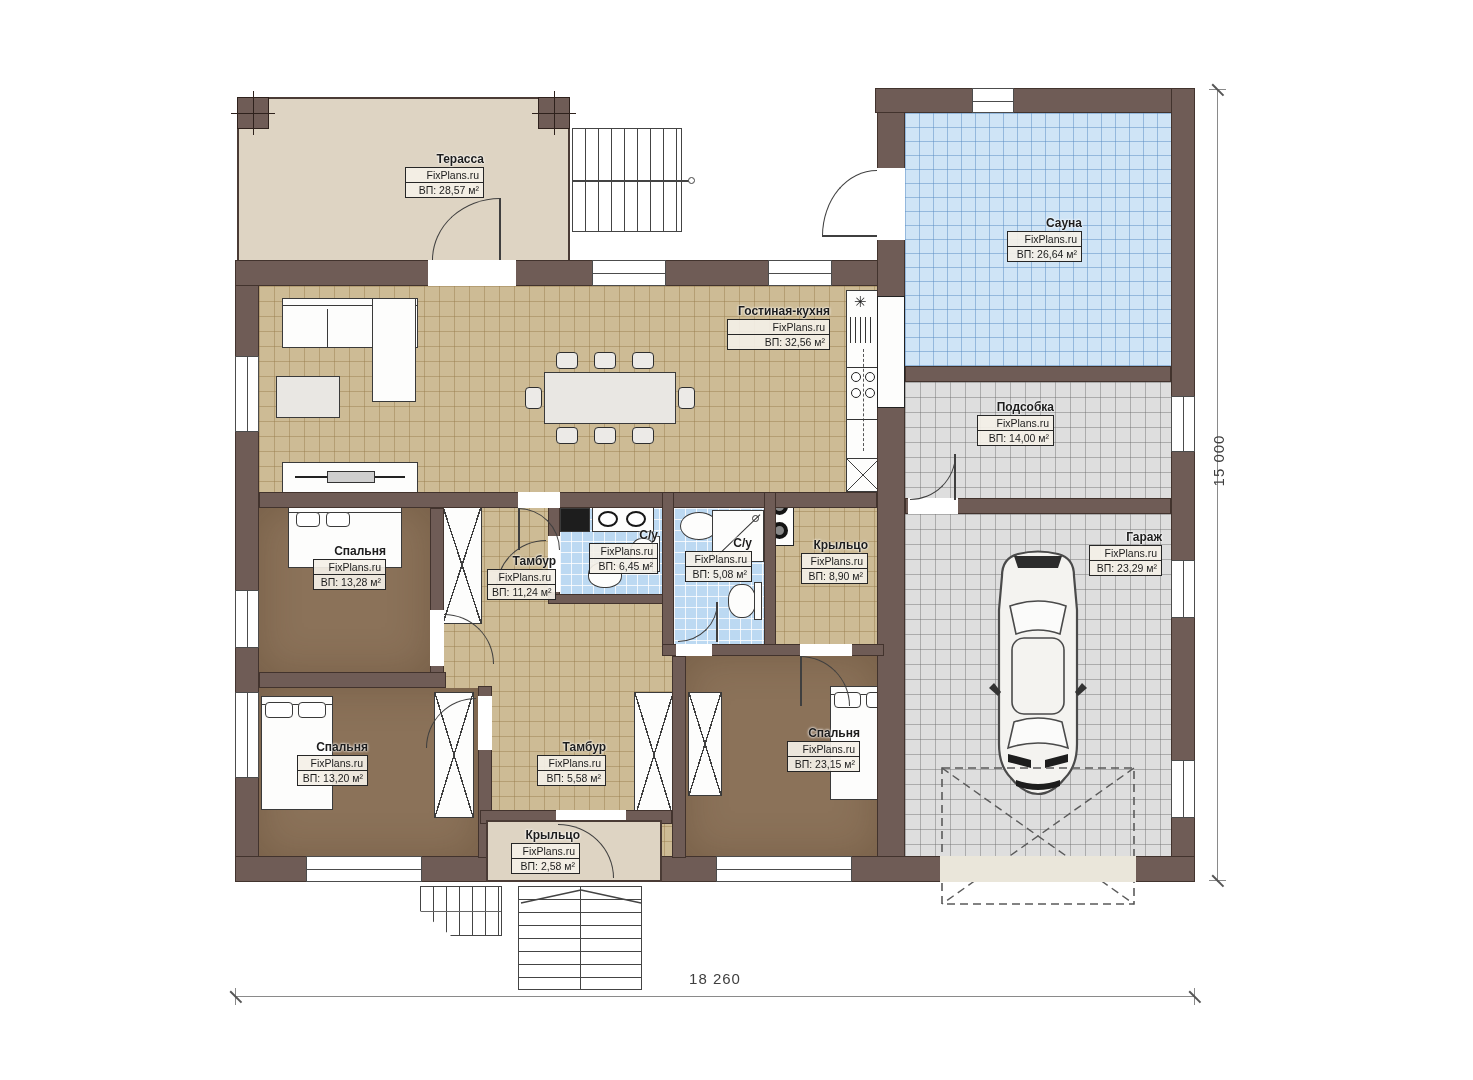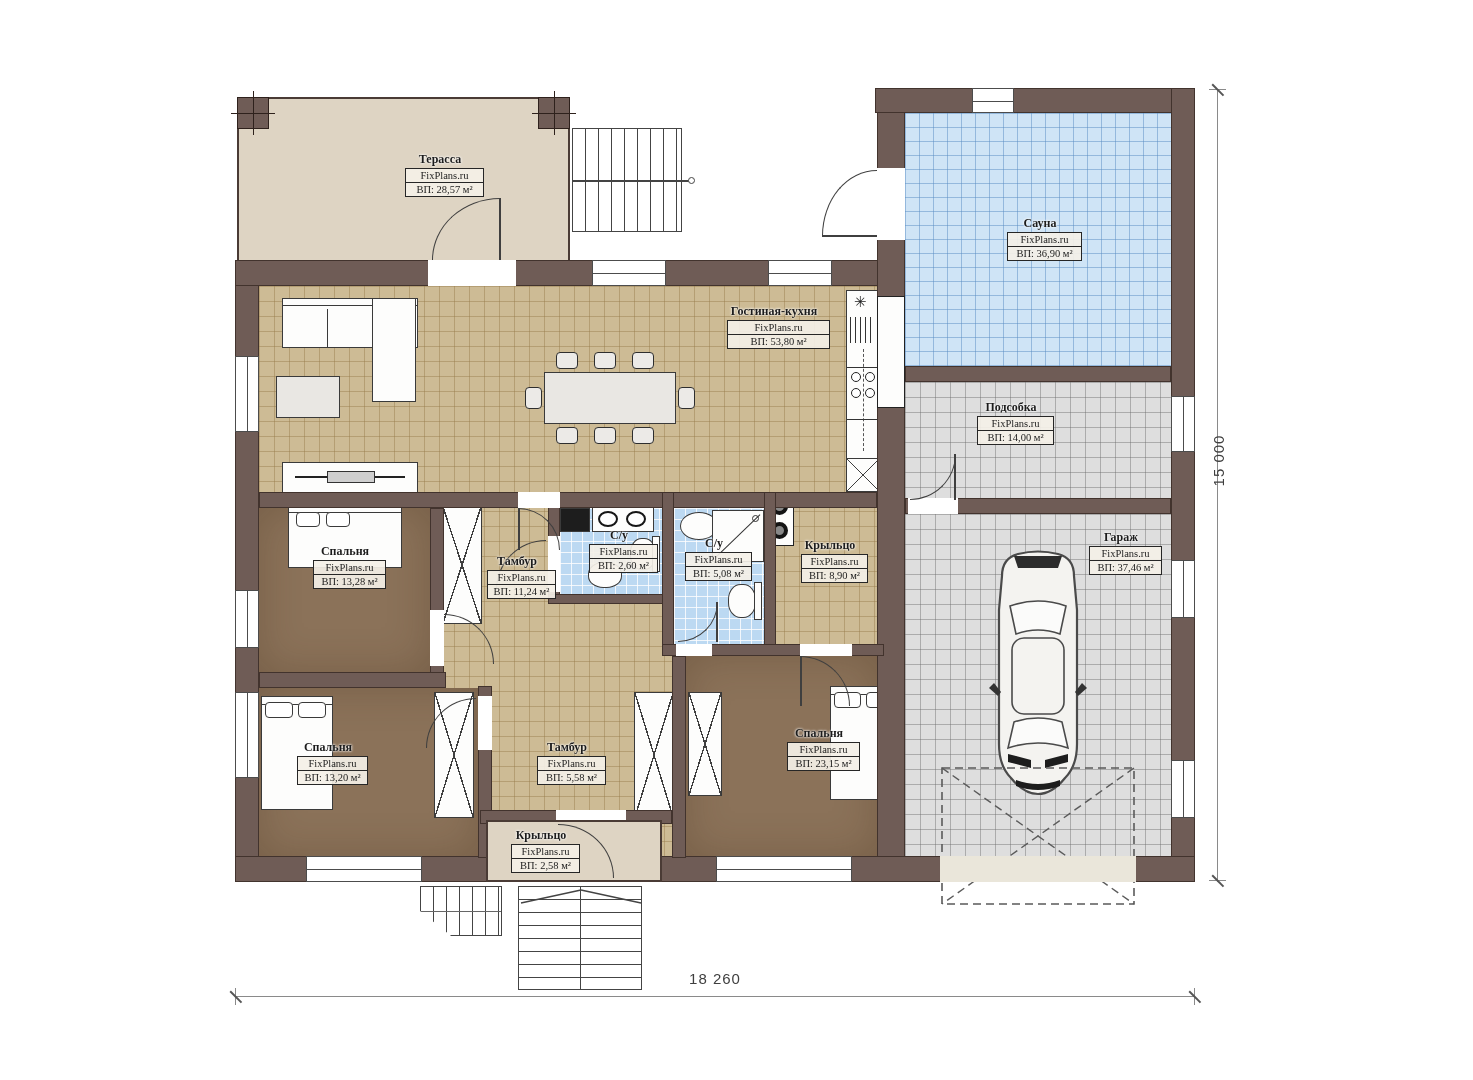--- a/index.html
+++ b/index.html
@@ -43,21 +43,21 @@
   .fur{border:1.4px solid #3a3a3a;background:#fdfdfc;z-index:6;}
   .soft{background:#e9e7e3;}
   .xcross{background-image:
      linear-gradient(to top right,transparent calc(50% - .7px),#3f3f3f calc(50% - .7px),#3f3f3f calc(50% + .7px),transparent calc(50% + .7px)),
      linear-gradient(to bottom right,transparent calc(50% - .7px),#3f3f3f calc(50% - .7px),#3f3f3f calc(50% + .7px),transparent calc(50% + .7px));}
   .pillow{position:absolute;background:#fff;border:1.2px solid #3a3a3a;border-radius:4px;z-index:7;}
   .chair{position:absolute;background:#eceae7;border:1.4px solid #2e2e2e;border-radius:4px;z-index:6;}
   .donut{position:absolute;width:17px;height:17px;border-radius:50%;border:4px solid #141414;background:#888;z-index:8;}
   .burner{position:absolute;width:10px;height:10px;border:1.2px solid #222;border-radius:50%;background:#fff;z-index:8;}
   
-  .rlabel{position:absolute;text-align:center;z-index:30;font-family:Liberation Serif, serif;}
+  .rlabel{position:absolute;text-align:right;z-index:30;}
   .rl-title{font-size:12px;font-weight:bold;color:#1c1c1c;white-space:nowrap;margin-bottom:1px;
             text-shadow:0 0 2px #fff,0 0 3px #fff;}
   .rl-box{border:1.7px solid #262626;background:rgba(244,240,231,.92);margin-left:9px;}
   .rl-row{font-size:10.5px;color:#1c1c1c;padding:1px 4px;white-space:nowrap;}
   .rl-row + .rl-row{border-top:1.5px solid #262626;}
   
   .stairs{position:absolute;background-color:#fff;border:1.2px solid #444;z-index:2;}
   .st-v{background-image:repeating-linear-gradient(90deg,transparent 0 12px,#444 12px 13px);}
   .st-h{background-image:repeating-linear-gradient(180deg,transparent 0 12px,#444 12px 13px);}
   
@@ -277,28 +277,28 @@
     <div class="rl-title">Терасса</div>
     <div class="rl-box">
         <div class="rl-row">FixPlans.ru</div>
     <div class="rl-row">ВП: 28,57 м²</div>
       </div>
   </div>
   <div class="rlabel" style="left:998px;top:216px;width:84px;">
     <div class="rl-title">Сауна</div>
     <div class="rl-box">
         <div class="rl-row">FixPlans.ru</div>
-    <div class="rl-row">ВП: 36,90 м²</div>
+    <div class="rl-row">ВП: 26,64 м²</div>
       </div>
   </div>
   <div class="rlabel" style="left:718px;top:304px;width:112px;">
     <div class="rl-title">Гостиная-кухня</div>
     <div class="rl-box">
         <div class="rl-row">FixPlans.ru</div>
-    <div class="rl-row">ВП: 53,80 м²</div>
+    <div class="rl-row">ВП: 32,56 м²</div>
       </div>
   </div>
   <div class="rlabel" style="left:968px;top:400px;width:86px;">
     <div class="rl-title">Подсобка</div>
     <div class="rl-box">
         <div class="rl-row">FixPlans.ru</div>
     <div class="rl-row">ВП: 14,00 м²</div>
       </div>
   </div>
   <div class="rlabel" style="left:304px;top:544px;width:82px;">
@@ -312,42 +312,42 @@
     <div class="rl-title">Тамбур</div>
     <div class="rl-box">
         <div class="rl-row">FixPlans.ru</div>
     <div class="rl-row">ВП: 11,24 м²</div>
       </div>
   </div>
   <div class="rlabel" style="left:580px;top:528px;width:78px;">
     <div class="rl-title">С/у</div>
     <div class="rl-box">
         <div class="rl-row">FixPlans.ru</div>
-    <div class="rl-row">ВП: 2,60 м²</div>
+    <div class="rl-row">ВП: 6,45 м²</div>
       </div>
   </div>
   <div class="rlabel" style="left:676px;top:536px;width:76px;">
     <div class="rl-title">С/у</div>
     <div class="rl-box">
         <div class="rl-row">FixPlans.ru</div>
     <div class="rl-row">ВП: 5,08 м²</div>
       </div>
   </div>
   <div class="rlabel" style="left:792px;top:538px;width:76px;">
     <div class="rl-title">Крыльцо</div>
     <div class="rl-box">
         <div class="rl-row">FixPlans.ru</div>
     <div class="rl-row">ВП: 8,90 м²</div>
       </div>
   </div>
   <div class="rlabel" style="left:1080px;top:530px;width:82px;">
     <div class="rl-title">Гараж</div>
     <div class="rl-box">
         <div class="rl-row">FixPlans.ru</div>
-    <div class="rl-row">ВП: 37,46 м²</div>
+    <div class="rl-row">ВП: 23,29 м²</div>
       </div>
   </div>
   <div class="rlabel" style="left:288px;top:740px;width:80px;">
     <div class="rl-title">Спальня</div>
     <div class="rl-box">
         <div class="rl-row">FixPlans.ru</div>
     <div class="rl-row">ВП: 13,20 м²</div>
       </div>
   </div>
   <div class="rlabel" style="left:528px;top:740px;width:78px;">

